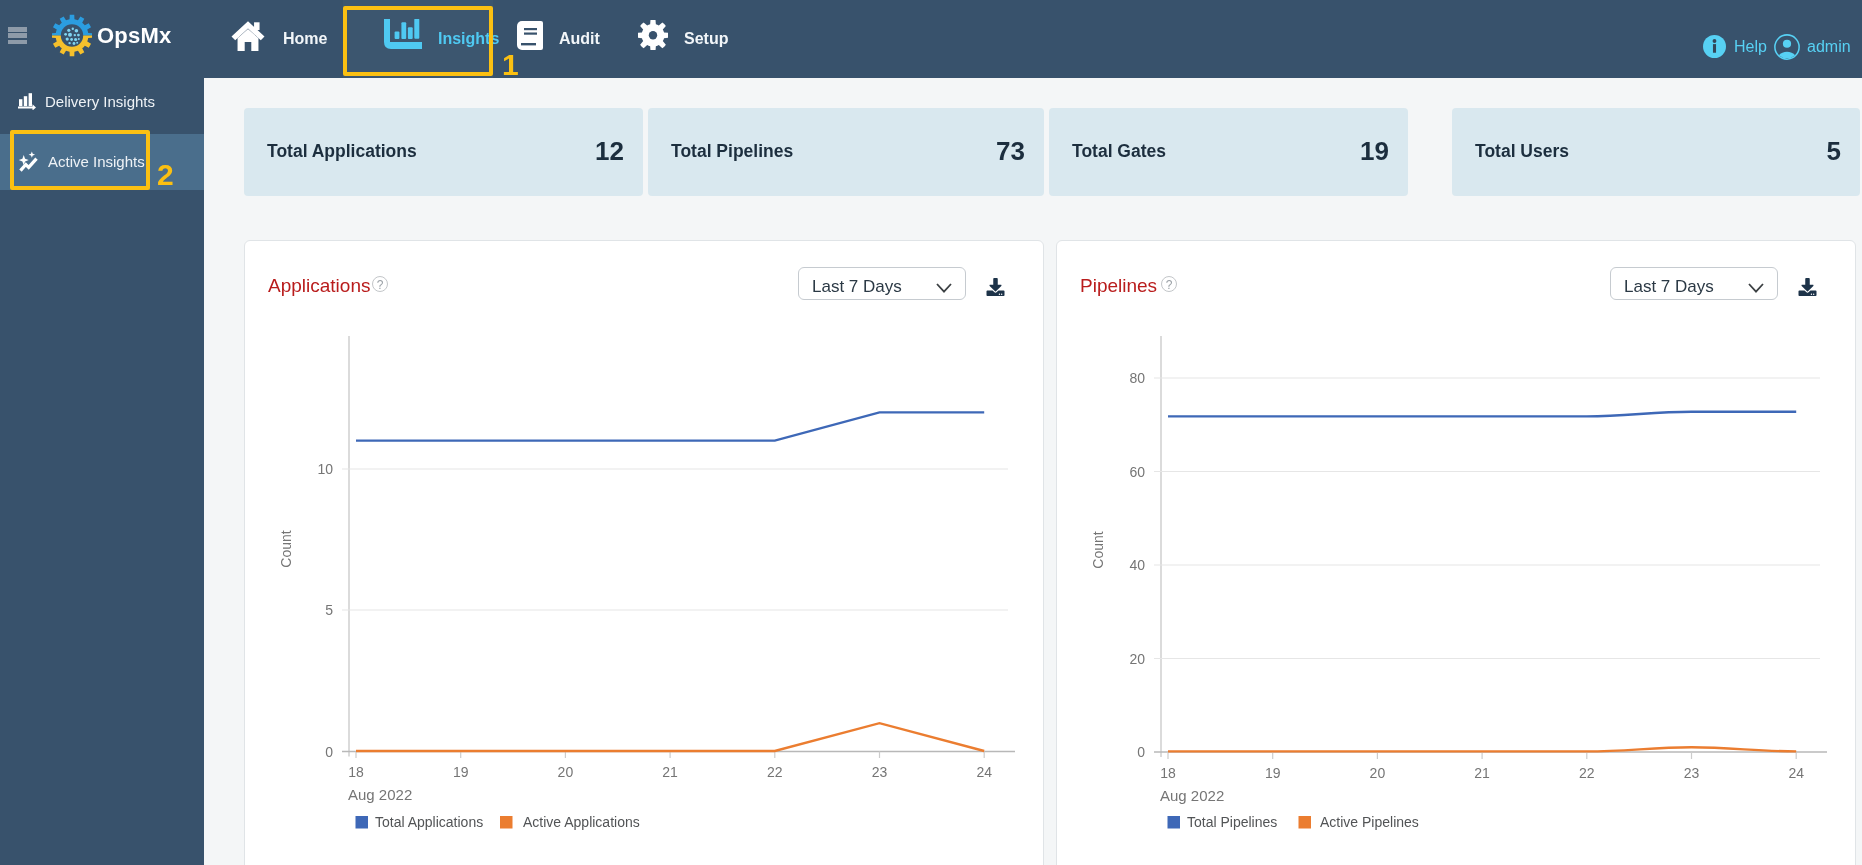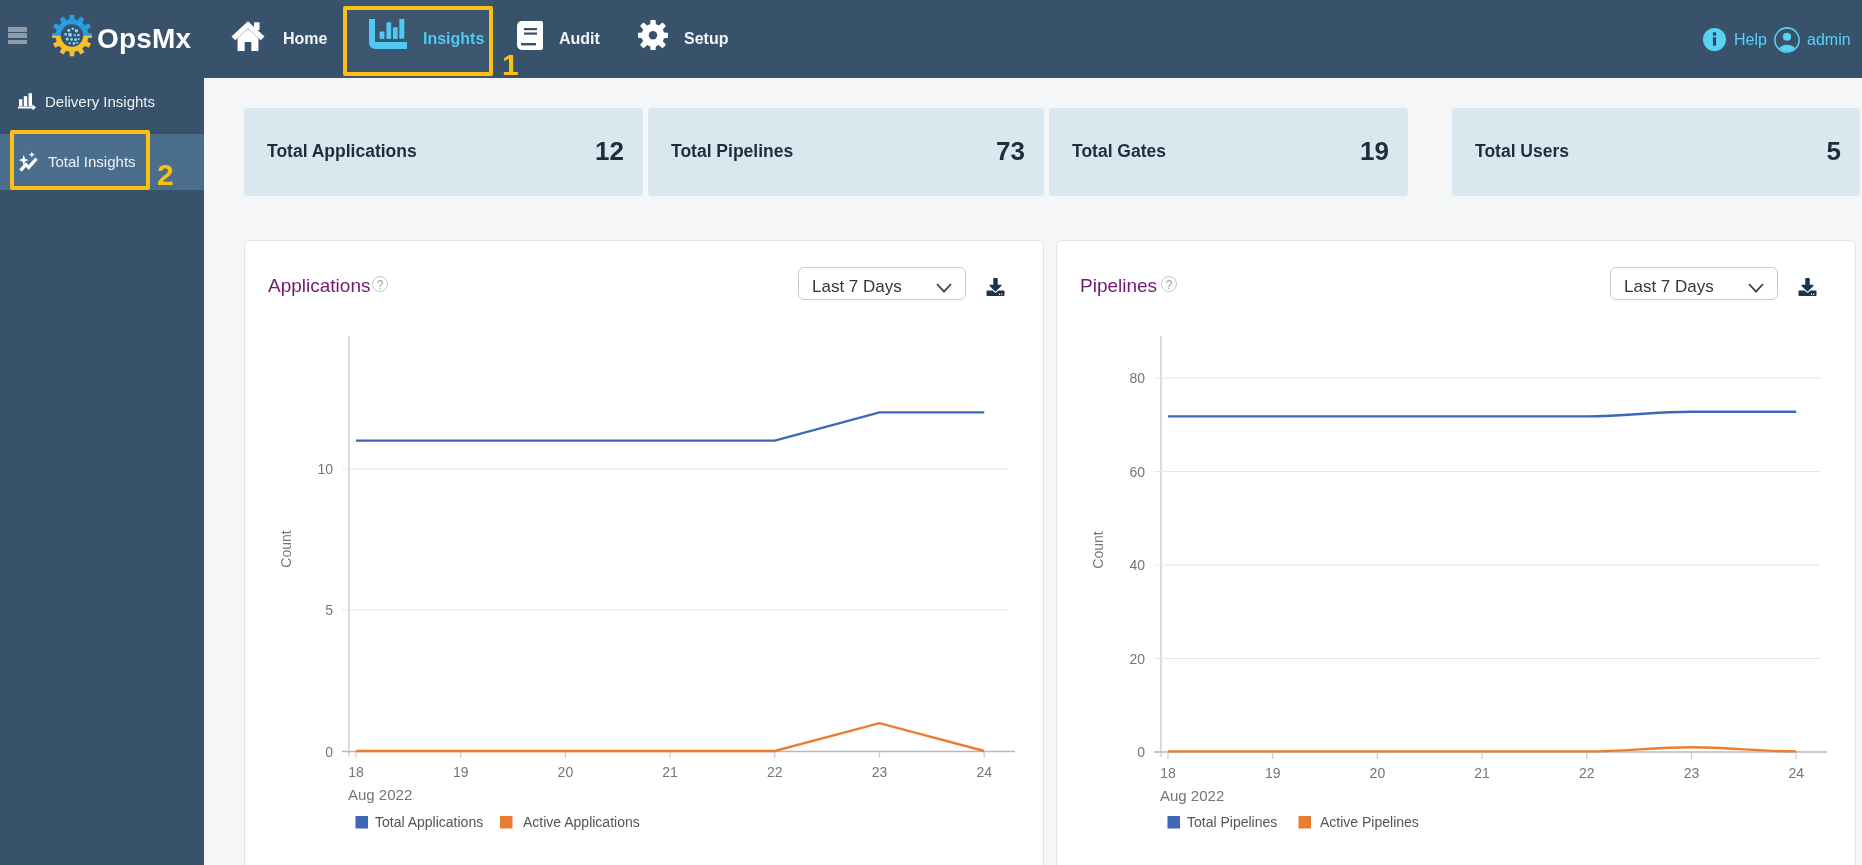--- a/index.html
+++ b/index.html
@@ -5,44 +5,44 @@
   * { margin:0; padding:0; box-sizing:border-box; }
   html,body { width:1862px; height:865px; overflow:hidden; font-family:"Liberation Sans", sans-serif; }
   body { position:relative; background:#f4f6f7; }
   .navbar { position:absolute; left:0; top:0; width:1862px; height:78px; background:#38526c; z-index:5; }
   .sidebar { position:absolute; left:0; top:78px; width:204px; height:787px; background:#38526c; z-index:4; }
   .content { position:absolute; left:204px; top:78px; width:1658px; height:787px; background:#f4f6f7; }
   
   .burger { position:absolute; z-index:8; left:8px; top:27px; width:19px; }
   .burger div { height:4.6px; margin-bottom:1.8px; background:#8e9ba9; }
   .logo-gear { position:absolute; z-index:8; left:52px; top:12px; }
-  .logo-text { position:absolute; z-index:8; left:97px; top:23px; color:#fff; font-size:28px; font-weight:600; letter-spacing:0.2px; }
+  .logo-text { position:absolute; z-index:8; left:97px; top:23px; color:#fff; font-size:22px; font-weight:600; letter-spacing:0.2px; }
   .navitem { position:absolute; top:0; height:86px; z-index:8; display:flex; align-items:center; color:#f2f6f9; font-weight:700; font-size:16px; }
   .nav-home { left:229px; }
-  .nav-insights { left:369px; color:#4fc9f2; }
+  .nav-insights { left:384px; color:#4fc9f2; }
   .nav-audit { left:517px; }
   .nav-setup { left:638px; }
   .navitem .ic { margin-right:16px; margin-top:-16px; display:flex; align-items:center; }
   .navitem span.lb { position:relative; top:-4px; }
-  .nav-right { position:absolute; z-index:8; left:0; top:4px; width:1862px; height:78px; color:#57d1f4; font-size:16px; font-weight:400;padding-left:41px; }
+  .nav-right { position:absolute; z-index:8; left:0; top:11px; width:1862px; height:78px; color:#57d1f4; font-size:16px; font-weight:400;padding-left:41px; }
   .insights-tabbg { position:absolute; z-index:6; left:343px; top:0; width:150px; height:78px; background:#3c566f; }
   
   .annbox { position:absolute; border:4px solid #fbc012; z-index:20; }
   .annnum { position:absolute; color:#fbc012; font-size:30px; font-weight:700; z-index:20; }
   
   .side-item { position:absolute; z-index:8; left:0; width:204px; display:flex; align-items:center; color:#eef2f6; font-size:15px; }
   .side-item .ic { margin-left:18px; margin-right:9px; display:flex; }
   .active-row { position:absolute; z-index:6; left:0; top:134px; width:204px; height:56px; background:#4a6e8c; }
   
   .stat { position:absolute; top:108px; height:88px; background:#d9e8ef; border-radius:4px; }
   .stat .lbl { position:absolute; left:23px; top:33px; font-size:17.5px; font-weight:700; color:#1c2e3e; }
   .stat .num { position:absolute; right:19px; top:28px; font-size:26px; font-weight:700; color:#1c2e3e; }
   
   .card { position:absolute; top:240px; width:800px; height:660px; background:#fff; border:1px solid #e0e4e7; border-radius:6px; }
-  .card .title { position:absolute; left:23px; top:34px; font-size:19px; color:#701a75; }
+  .card .title { position:absolute; left:23px; top:34px; font-size:19px; color:#b91c1c; }
   .card .qm { position:absolute; top:35px; width:16px; height:16px; border:1.5px solid #c3c6c9; border-radius:50%; color:#9aa0a6; font-size:12px; line-height:16px; text-align:center; }
   .sel { position:absolute; left:553px; top:26px; width:168px; height:33px; background:#fff; border:1px solid #c6cbd0; border-radius:6px; }
   .sel .txt { position:absolute; left:13px; top:9px; font-size:17px; color:#2b3945; }
   .dl { position:absolute; left:741px; top:37px; line-height:0; }
 </style>
 </head>
 <body>
 
 <div class="navbar"></div>
 <div class="sidebar"></div>
@@ -160,21 +160,21 @@
     <span>Delivery Insights</span>
   </div>
 <div class="side-item" style="top:148px; height:26px;">
     <span class="ic">
       <svg width="21" height="23" viewBox="0 0 22 24">
   <path fill="#fff" d="M6 5.3 L7.404 9.096 L11.2 10.5 L7.404 11.904 L6 15.7 L4.596 11.904 L0.7999999999999998 10.5 L4.596 9.096 Z"></path>
   <path fill="#fff" d="M14.5 1.4 L15.418 3.8819999999999997 L17.9 4.8 L15.418 5.718 L14.5 8.2 L13.582 5.718 L11.1 4.8 L13.582 3.8819999999999997 Z"></path>
   <path fill="none" stroke="#fff" stroke-width="3.4" d="M2.6 21.6 L8.2 15.2 L11.2 18.2 L19.4 9.0"></path>
 </svg>
     </span>
-    <span>Total Insights</span>
+    <span>Active Insights</span>
   </div>
 
 <div class="annbox" style="left:343px; top:6px; width:150px; height:70px; border-radius:2px;"></div>
 <div class="annnum" style="left:502px; top:48px;">1</div>
 <div class="annbox" style="left:10px; top:130px; width:140px; height:60px; border-radius:2px;"></div>
 <div class="annnum" style="left:157px; top:158px;">2</div>
 
 <div class="stat" style="left:244px; width:399px;">
     <div class="lbl">Total Applications</div>
     <div class="num">12</div>

